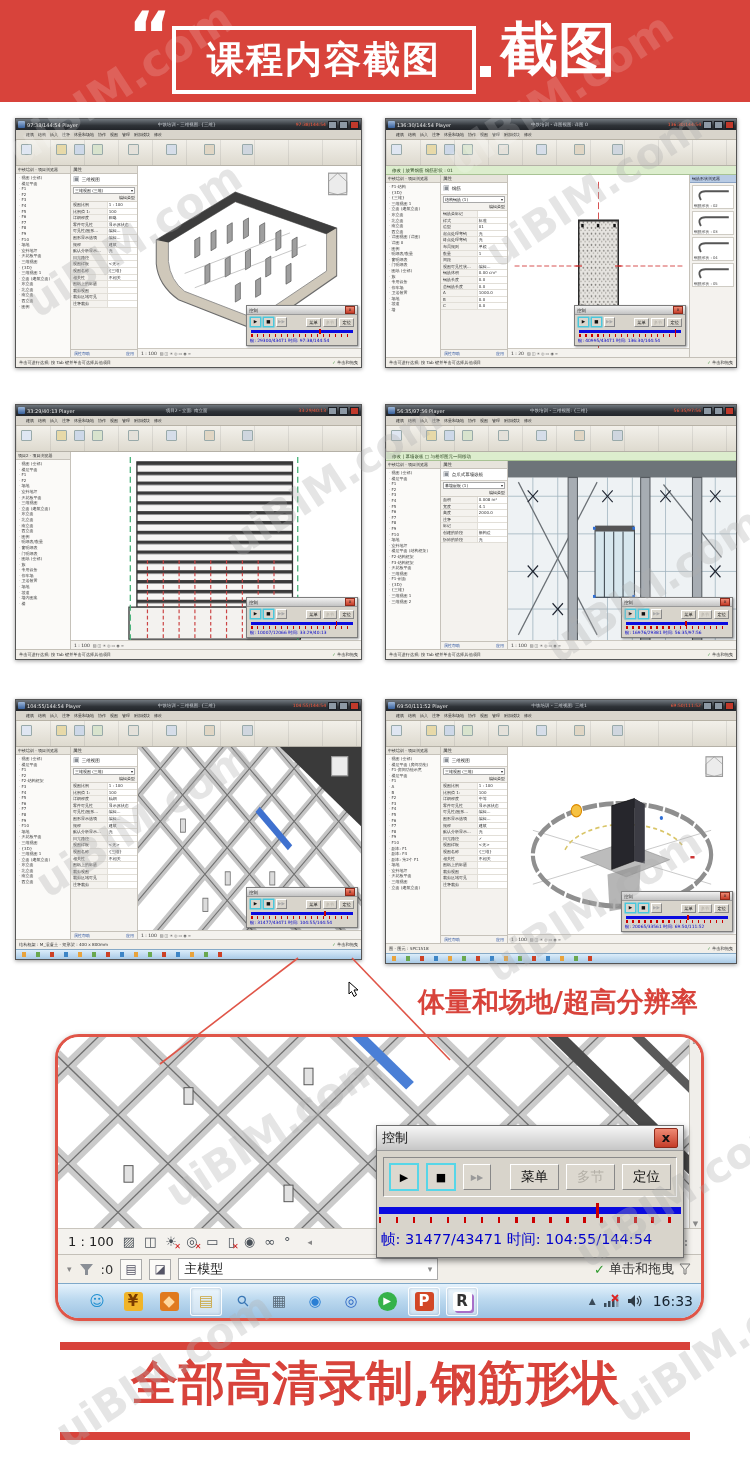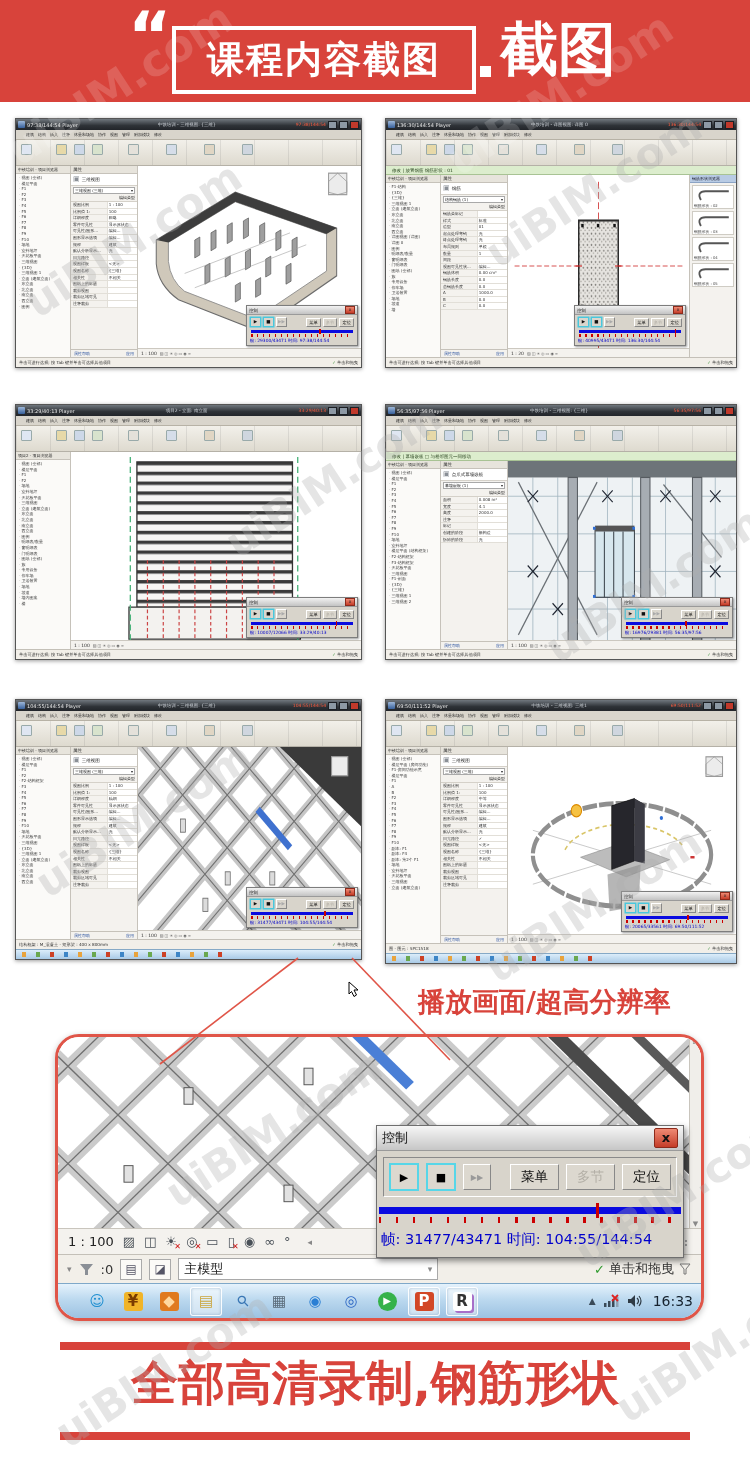--- a/index.html
+++ b/index.html
@@ -1520,21 +1520,21 @@
         </div>
         <div class="mw-taskbar"></div>
       </div>
     </div>
 
   <svg class="callout-lines" viewBox="0 0 750 125">
     <line x1="298" y1="6" x2="160" y2="112" stroke="#e05548" stroke-width="1.6"></line>
     <line x1="352" y1="6" x2="450" y2="108" stroke="#e05548" stroke-width="1.6"></line>
     <path d="M349,30 l9,8 -4,0 2.5,5 -2.5,1.5 -2.5,-5 -2.5,2.5 z" fill="#fff" stroke="#000" stroke-width="1"></path>
   </svg>
-  <div class="callout-text">播放画面/超高分辨率</div>
+  <div class="callout-text">体量和场地/超高分辨率</div>
 
   <div class="big">
     <div class="big-scene">
       <svg viewBox="0 0 643 196" preserveAspectRatio="none">
         <rect width="643" height="196" fill="#ffffff"></rect>
         <g stroke="#cbcbcb" stroke-width="12">
           <line x1="-160" y1="-40" x2="100" y2="220"></line>
             <line x1="-60" y1="-40" x2="200" y2="220"></line>
           <line x1="40" y1="-40" x2="300" y2="220"></line>
             <line x1="140" y1="-40" x2="400" y2="220"></line>

